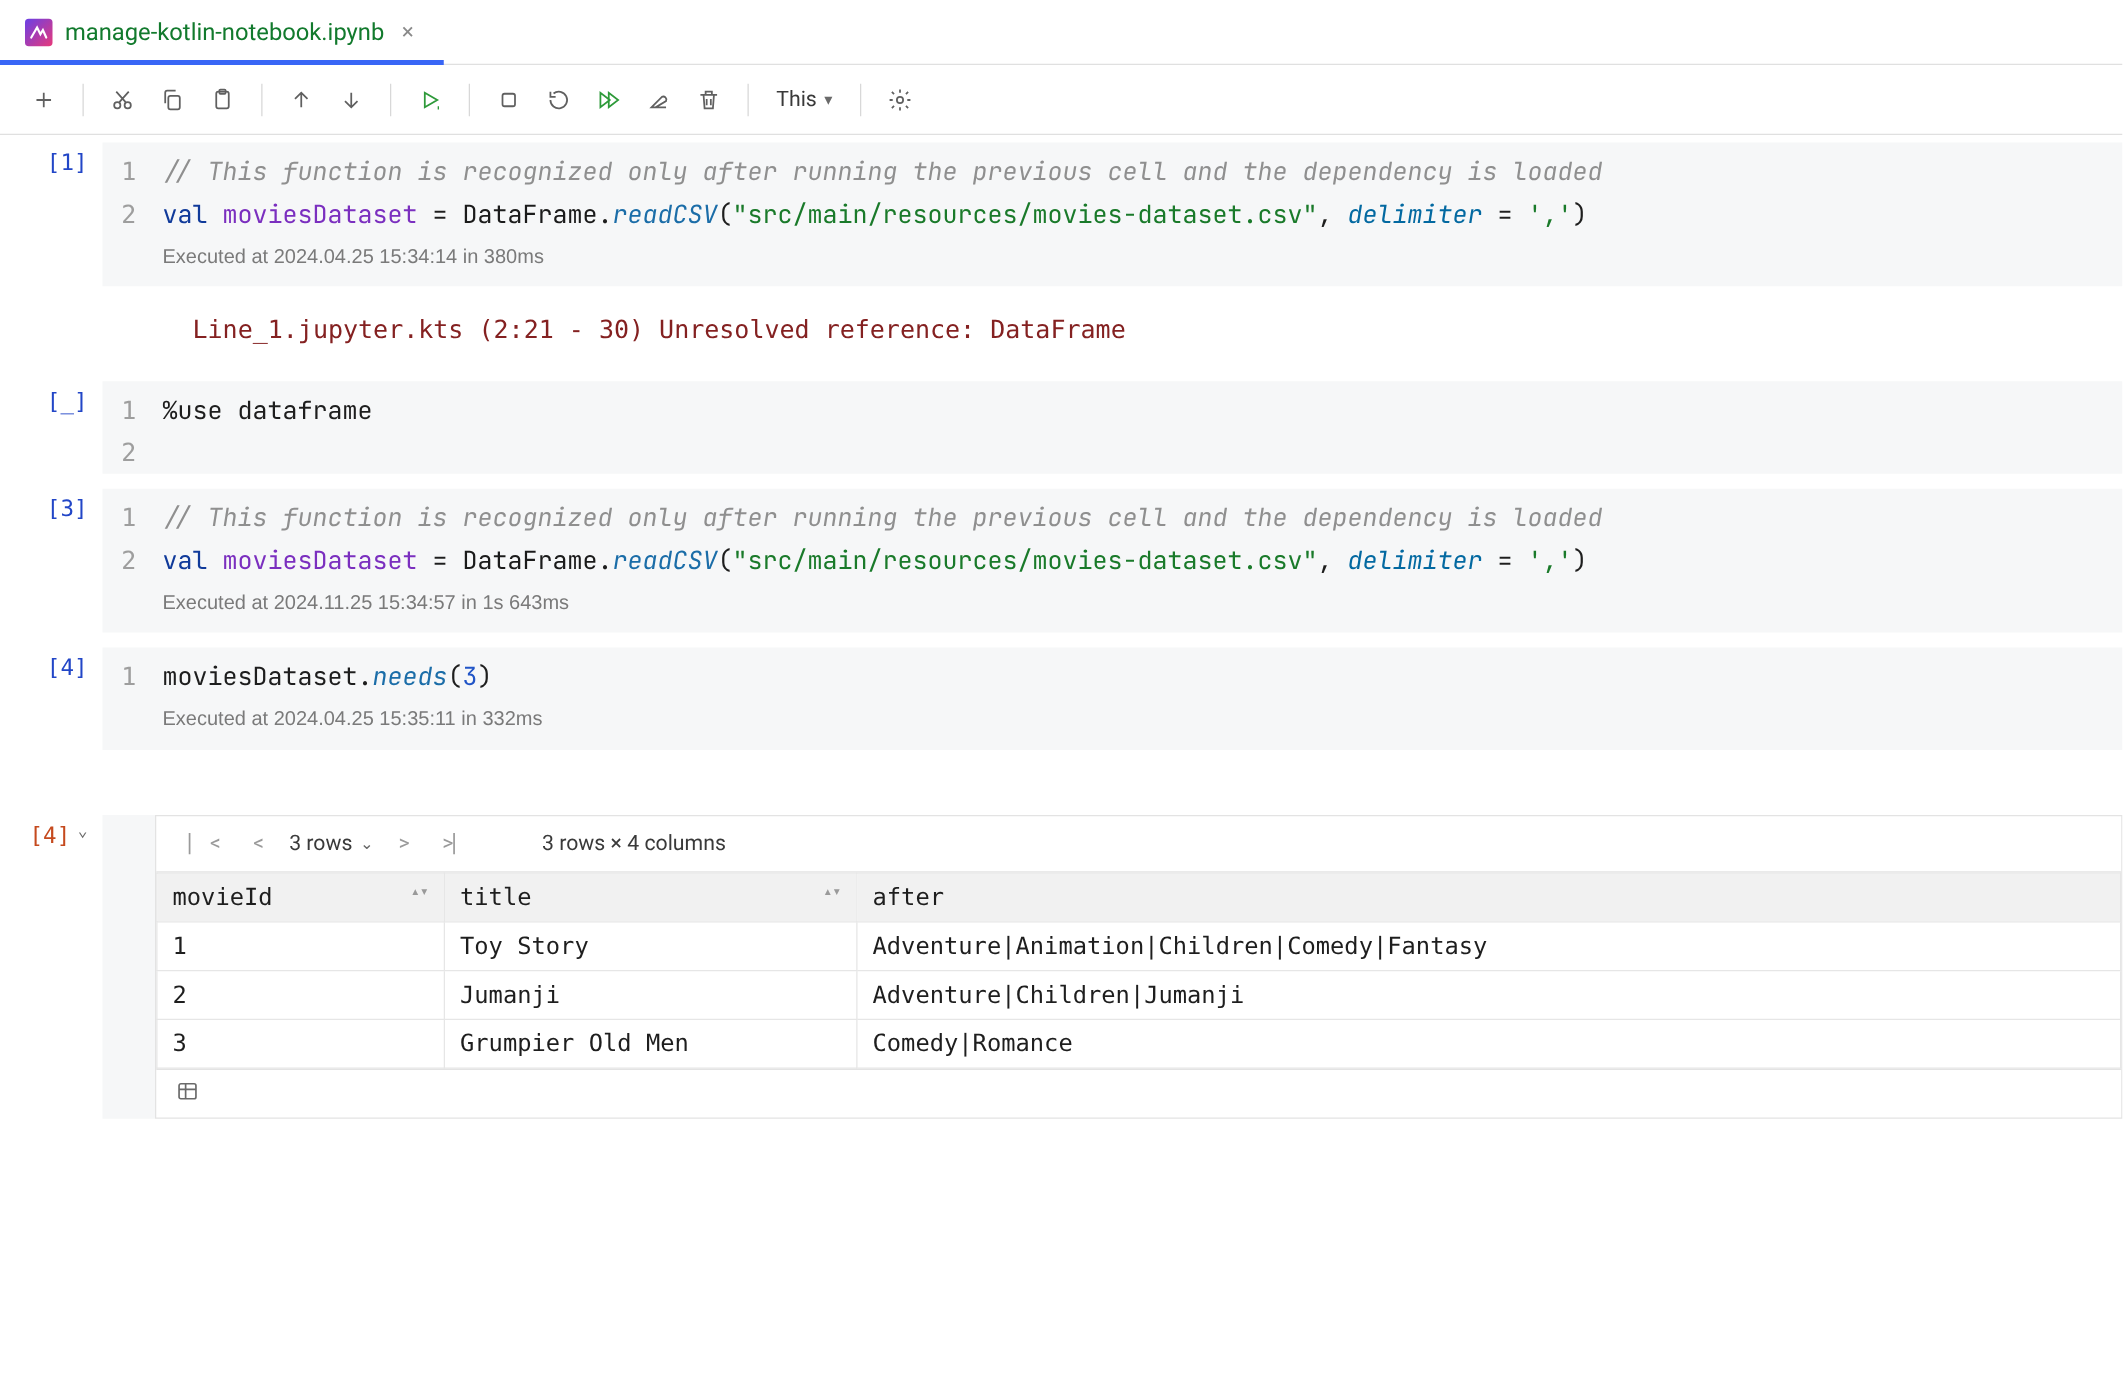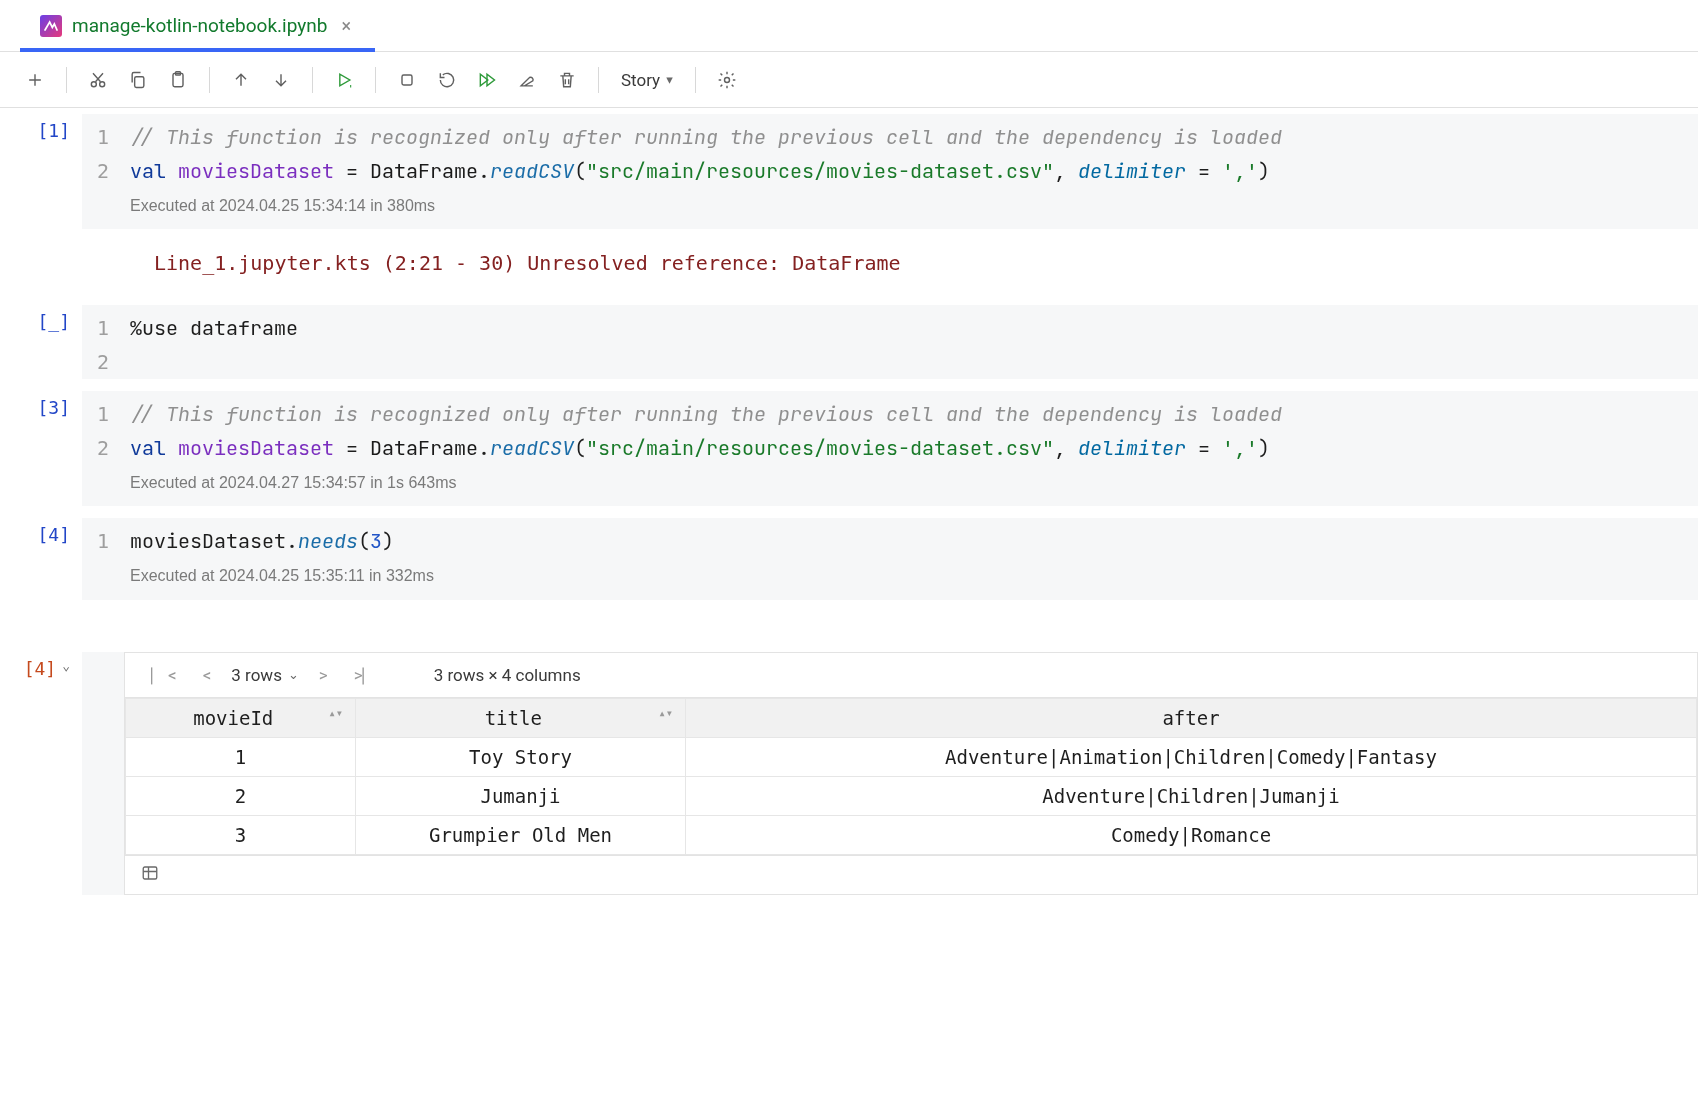--- a/index.html
+++ b/index.html
@@ -8,21 +8,21 @@
     background: #fff;
     color: #1e1e1e;
     font-size: 16px;
     width: 1698px;
   }
 
   
   .tab-bar { display: flex; border-bottom: 1px solid #e0e0e0; height: 52px; }
   .tab {
     display: flex; align-items: center; gap: 10px;
-    padding: 0 20px; position: relative; cursor: pointer; margin-left: 20px;
+    padding: 0 20px; position: relative; cursor: pointer;
   }
   .tab.active::after {
     content: ""; position: absolute; left: 0; right: 0; bottom: -1px;
     height: 4px; background: #3966f6;
   }
   .tab-icon {
     width: 22px; height: 22px; background: linear-gradient(135deg,#6a3fe6,#e7397a);
     display: inline-flex; align-items: center; justify-content: center;
     color: #fff; font-weight: 700; border-radius: 3px;
   }
@@ -86,21 +86,21 @@
 
   
   .out-panel { flex:1; border: 1px solid #e3e3e3; background:#fff; }
   .out-tbbar {
     display:flex; align-items:center; gap:14px; padding:10px 20px;
     font-size:17px; color:#3a3a3a; border-bottom:1px solid #e3e3e3;
   }
   .nav-ic { color:#9a9a9a; padding:2px 6px; cursor:pointer; }
   .rows-sel { display:flex; align-items:center; gap:6px; cursor:pointer; }
   table.data { width:100%; border-collapse:collapse; font-family: Menlo, monospace; font-size:19px; }
-  table.data th, table.data td { text-align:center; padding:8px 12px; border:1px solid #e6e6e6; }
+  table.data th, table.data td { text-align:left; padding:8px 12px; border:1px solid #e6e6e6; }
   table.data thead th { background:#f1f1f1; font-weight:400; position:relative; }
   .sort { float:right; color:#9a9a9a; font-size:12px; line-height:1; }
   td.num { text-align:right; }
   .out-footer { padding:8px 16px; border-top:1px solid #e3e3e3; color:#6a6a6a; }
   .chev { font-size:13px; color:#6a6a6a; }
 </style>
 </head>
 <body>
 
 <div class="tab-bar">
@@ -181,21 +181,21 @@
         <path d="M5 19 L15 9 a3 3 0 0 1 4 4 L9 19z M5 19h14"></path>
       </svg>
     </span>
   <span class="tb-btn">
       <svg viewBox="0 0 24 24">
         <path d="M4 7h16M9 7V4h6v3M7 7l1 13h8l1-13M10 11v6M14 11v6"></path>
       </svg>
     </span>
   <span class="tb-sep"></span>
   <span class="tb-select">
-    <span>Story</span>
+    <span>This</span>
     <span class="chev">▾</span>
   </span>
   <span class="tb-sep"></span>
   <span class="tb-btn">
       <svg viewBox="0 0 24 24">
         <circle cx="12" cy="12" r="3"></circle>
         <path d="M12 2v3M12 19v3M4.2 4.2l2.1 2.1M17.7 17.7l2.1 2.1M2 12h3M19 12h3M4.2 19.8l2.1-2.1M17.7 6.3l2.1-2.1"></path>
       </svg>
     </span>
 </div>
@@ -226,21 +226,21 @@
     </div>
     <div class="cell">
       <div class="prompt in">[3]</div>
       <div class="gutter">
         <div style="line-height: 1.7; font-size: 20px; height: 34px;">1</div>
         <div style="line-height: 1.7; font-size: 20px; height: 34px;">2</div>
       </div>
       <div class="code-area">
         <div class="code-line"><span class="c-comment">// This function is recognized only after running the previous cell and the dependency is loaded</span></div>
         <div class="code-line"><span class="c-kw">val </span><span class="c-id">moviesDataset</span><span> = </span><span class="c-type">DataFrame</span><span>.</span><span class="c-fn">readCSV</span><span>(</span><span class="c-str">"src/main/resources/movies-dataset.csv"</span><span>, </span><span class="c-arg">delimiter</span><span> = </span><span class="c-str">','</span><span>)</span></div>
-        <div class="meta">Executed at 2024.04.27 15:34:57 in 1s 643ms</div>
+        <div class="meta">Executed at 2024.11.25 15:34:57 in 1s 643ms</div>
       </div>
     </div>
     <div class="cell">
       <div class="prompt in">[4]</div>
       <div class="gutter">
         <div style="line-height: 1.7; font-size: 20px; height: 34px;">1</div>
       </div>
       <div class="code-area">
         <div class="code-line"><span>moviesDataset.</span><span class="c-fn">needs</span><span>(</span><span class="c-num">3</span><span>)</span></div>
         <div class="meta">Executed at 2024.04.25 15:35:11 in 332ms</div>

